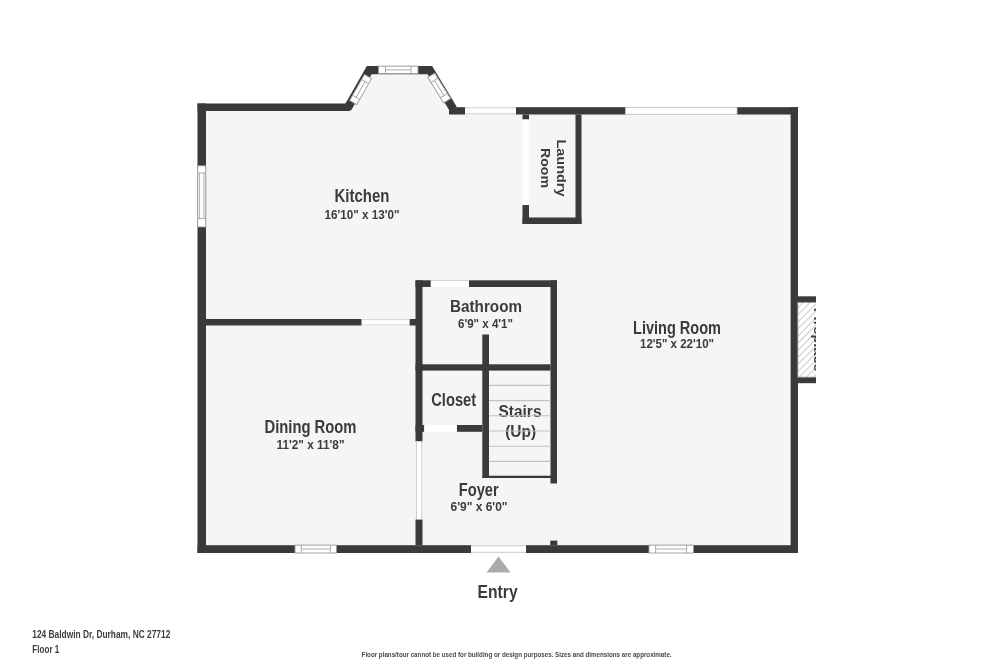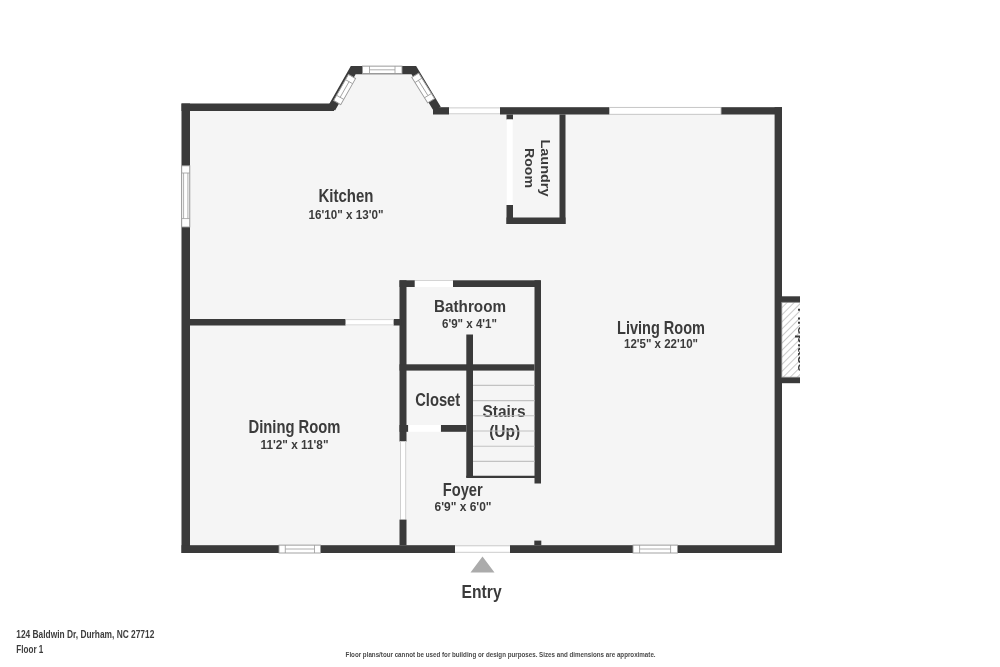--- a/index.html
+++ b/index.html
@@ -1,17 +1,17 @@
 <!DOCTYPE html>
 <html><head>
 <meta charset="utf-8">
 <style>
   html,body{margin:0;padding:0;background:#ffffff;}
   .page{position:relative;width:800px;height:667px;background:#ffffff;overflow:hidden;
-        font-family:"Liberation Sans", sans-serif;}
+        font-family:"Liberation Sans", sans-serif;padding-left:16px;}
   svg{display:block;}
   text{font-family:"Liberation Sans", sans-serif;fill:#3b3b3b;}
   .room{font-weight:bold;font-size:18px;}
   .dims{font-weight:bold;font-size:13.5px;}
 </style>
 </head>
 <body>
 <div class="page">
 <svg width="1000" height="667" viewBox="0 0 1000 667">
 <defs>

